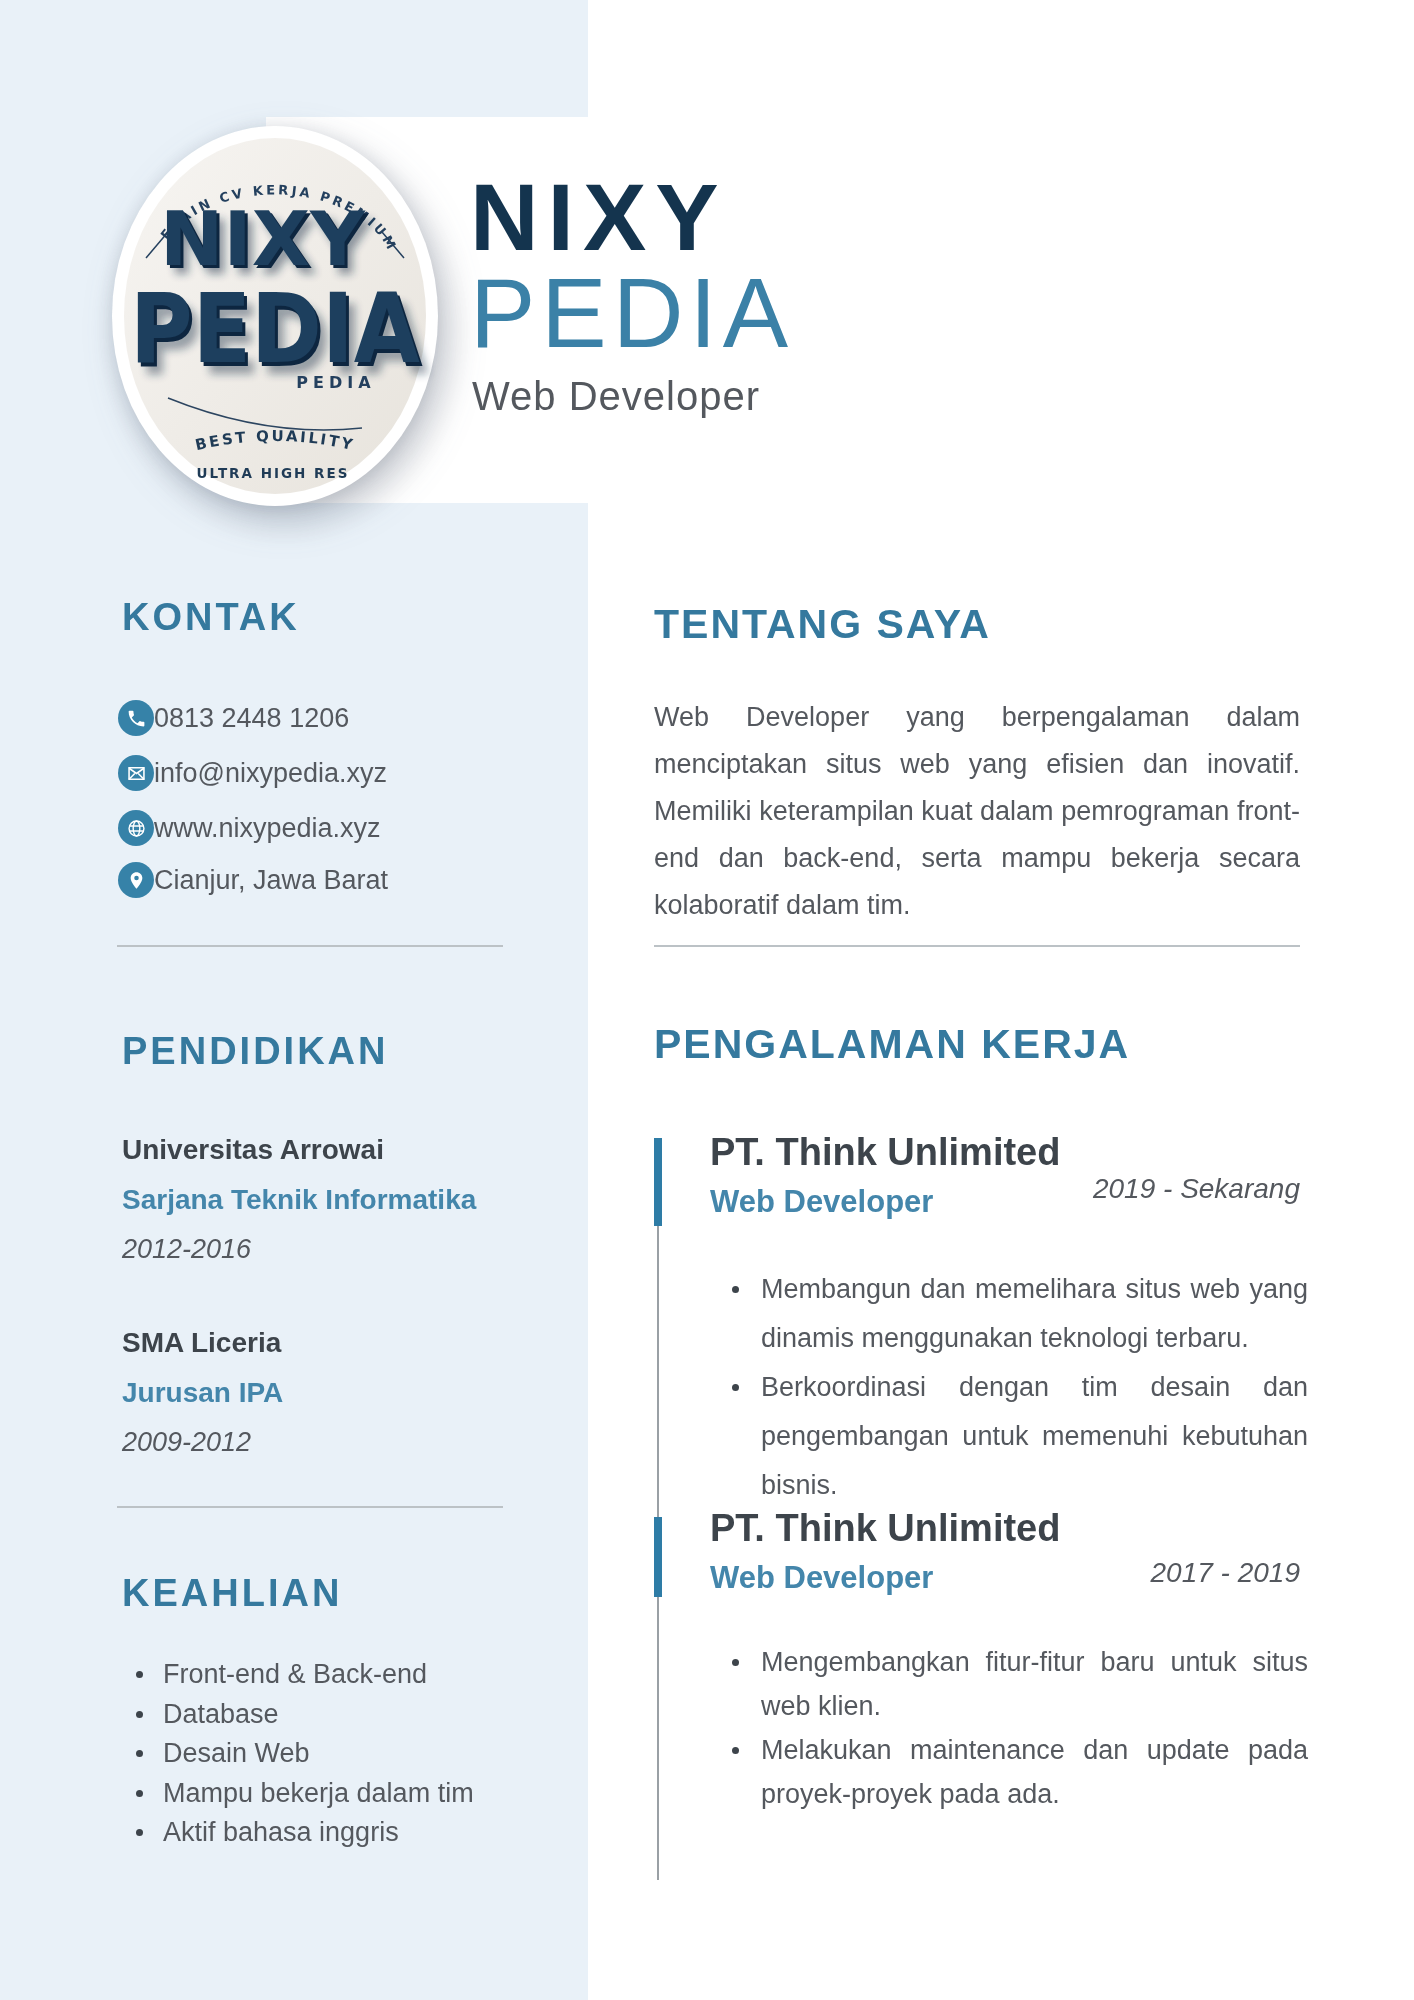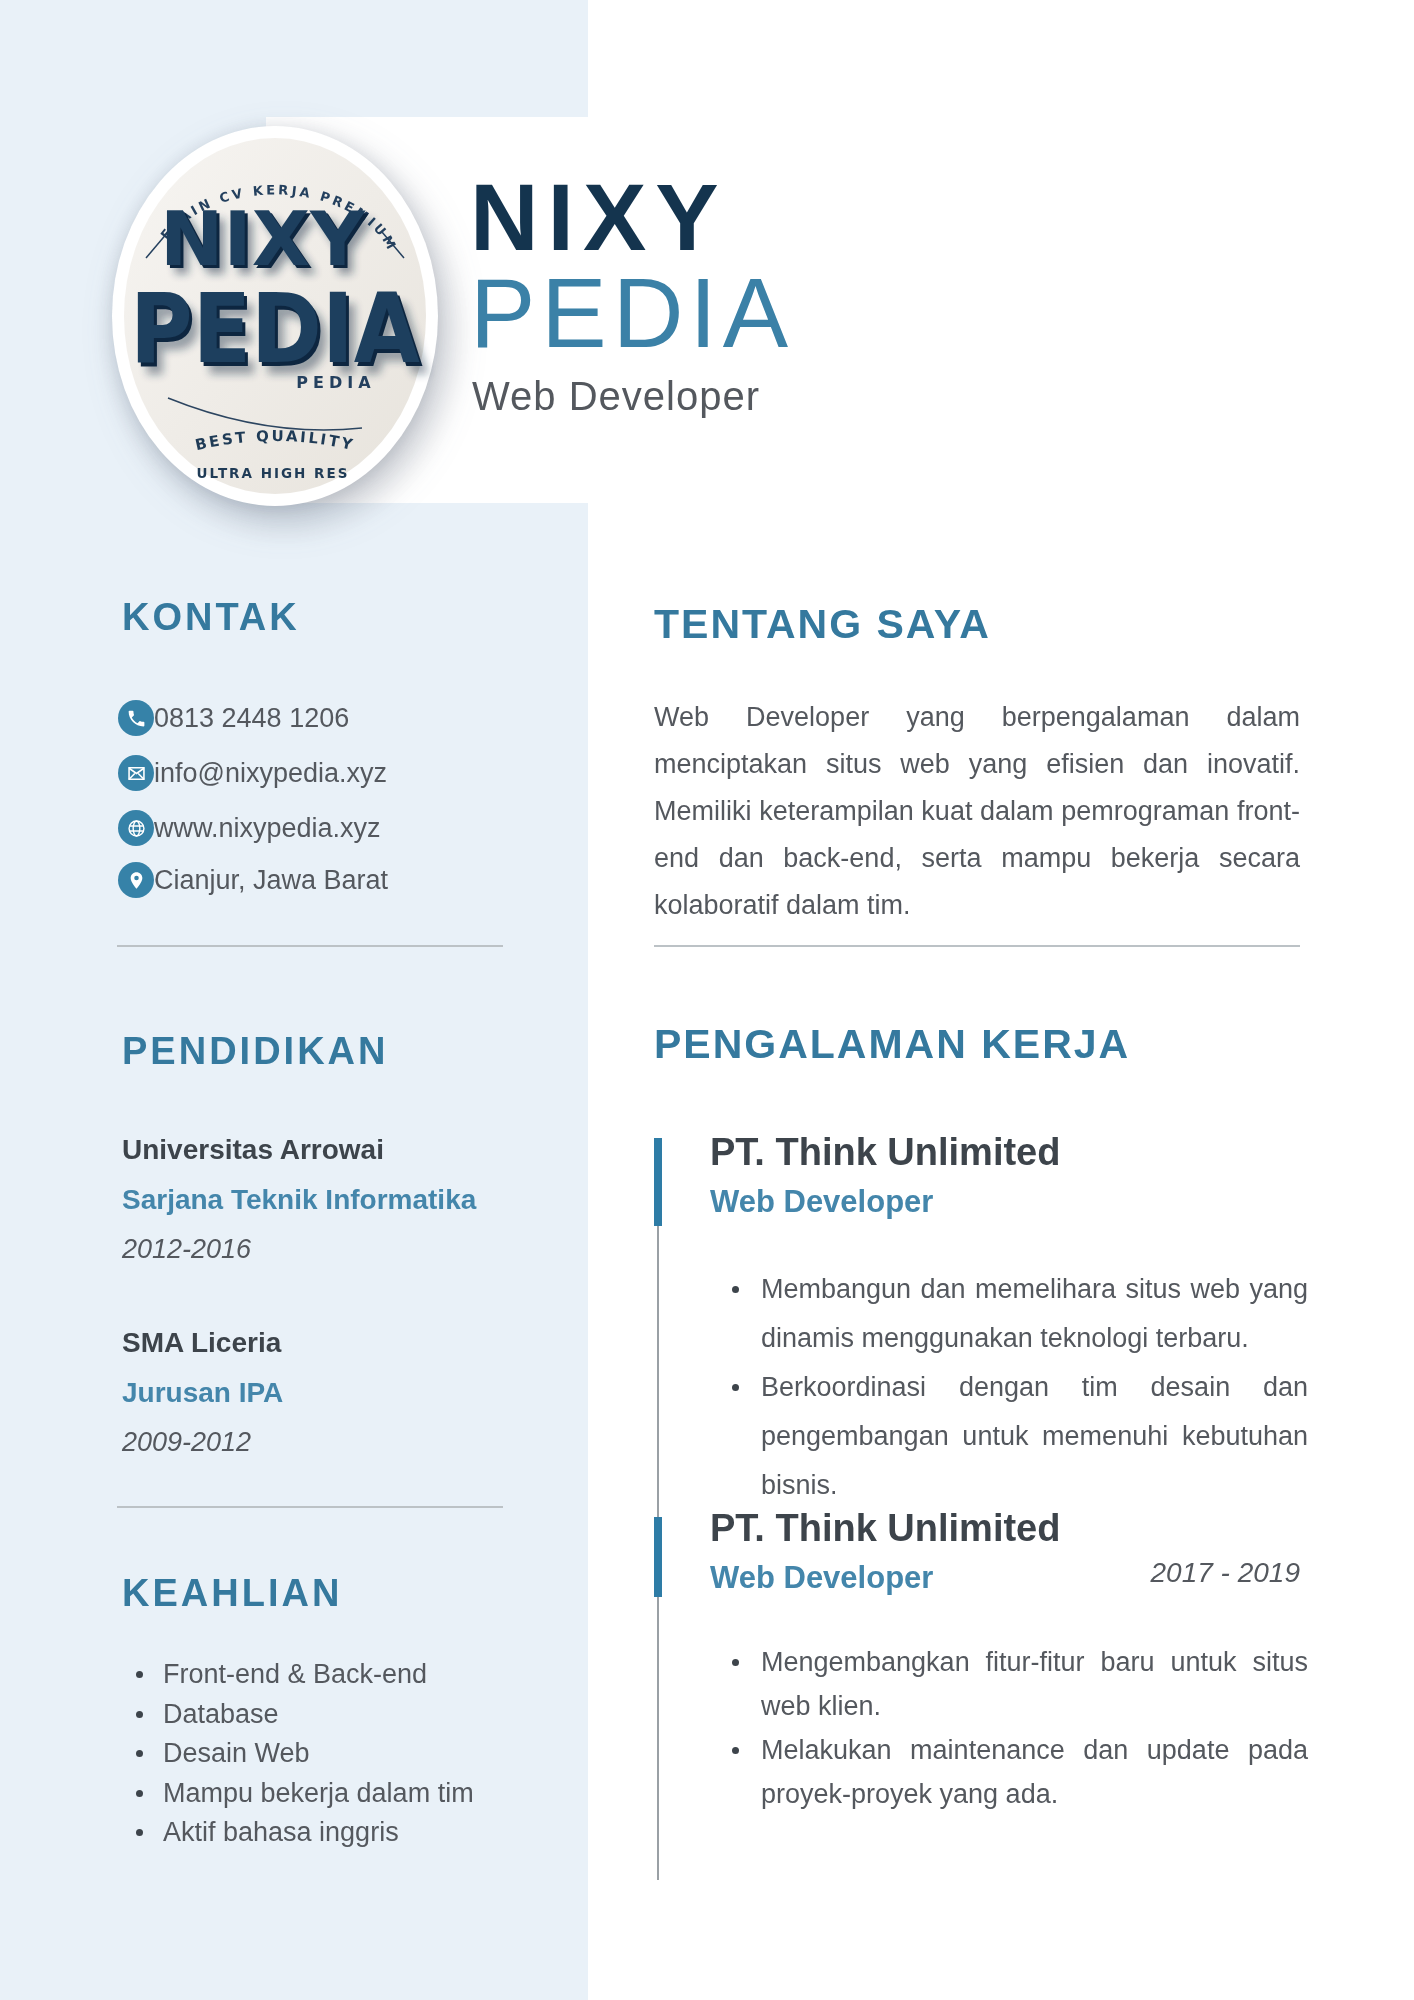--- a/index.html
+++ b/index.html
@@ -189,20 +189,21 @@
   <div class="abs divider" style="left:654px;top:945px;width:646px;"></div>
 
   <div class="abs main-heading" style="left:654px;top:1022px;">PENGALAMAN KERJA</div>
 
   <div class="abs tline" style="left:657px;top:1226px;height:654px;"></div>
   <div class="abs tbar" style="left:654px;top:1138px;height:88px;"></div>
   <div class="abs tbar" style="left:654px;top:1517px;height:80px;"></div>
 
   <div class="abs company" style="left:710px;top:1134px;">PT. Think Unlimited</div>
   <div class="abs role" style="left:710px;top:1184px;">Web Developer</div>
+  <div class="abs period" style="left:950px;top:1172px;width:350px;">2019 - Sekarang</div>
 
   <ul class="abs jbullets jb1">
     <li>
       <div class="jl">Membangun dan memelihara situs web yang</div>
       <div class="jl jl-end">dinamis menggunakan teknologi terbaru.</div>
     </li>
     <li>
       <div class="jl">Berkoordinasi dengan tim desain dan</div>
       <div class="jl">pengembangan untuk memenuhi kebutuhan</div>
       <div class="jl jl-end">bisnis.</div>
@@ -213,17 +214,17 @@
   <div class="abs role" style="left:710px;top:1560px;">Web Developer</div>
   <div class="abs period" style="left:950px;top:1556px;width:350px;">2017 - 2019</div>
 
   <ul class="abs jbullets jb2">
     <li>
       <div class="jl">Mengembangkan fitur-fitur baru untuk situs</div>
       <div class="jl jl-end">web klien.</div>
     </li>
     <li>
       <div class="jl">Melakukan maintenance dan update pada</div>
-      <div class="jl jl-end">proyek-proyek yang ada.</div>
+      <div class="jl jl-end">proyek-proyek pada ada.</div>
     </li>
   </ul>
 
 </div>
 
 </body></html>

